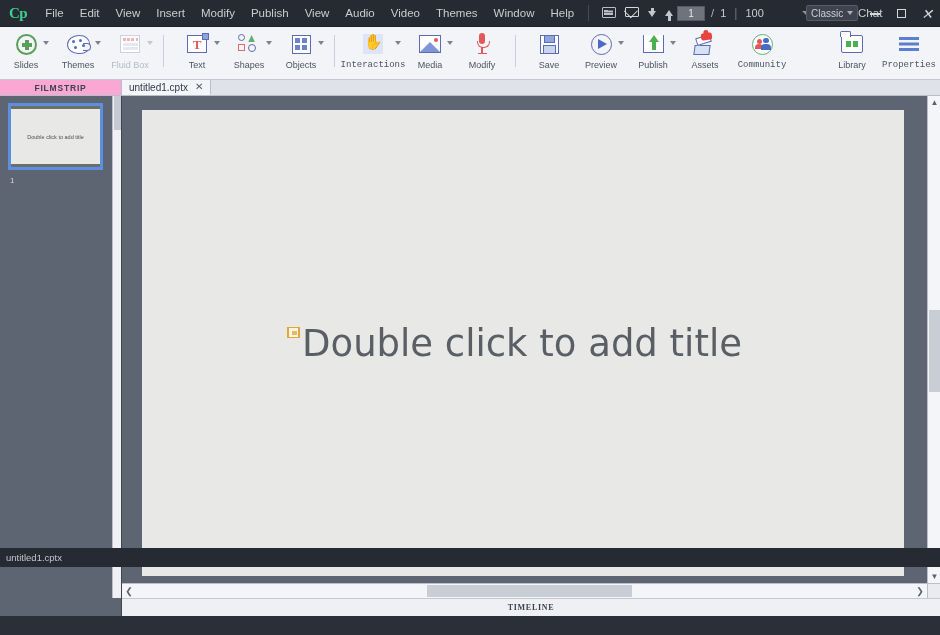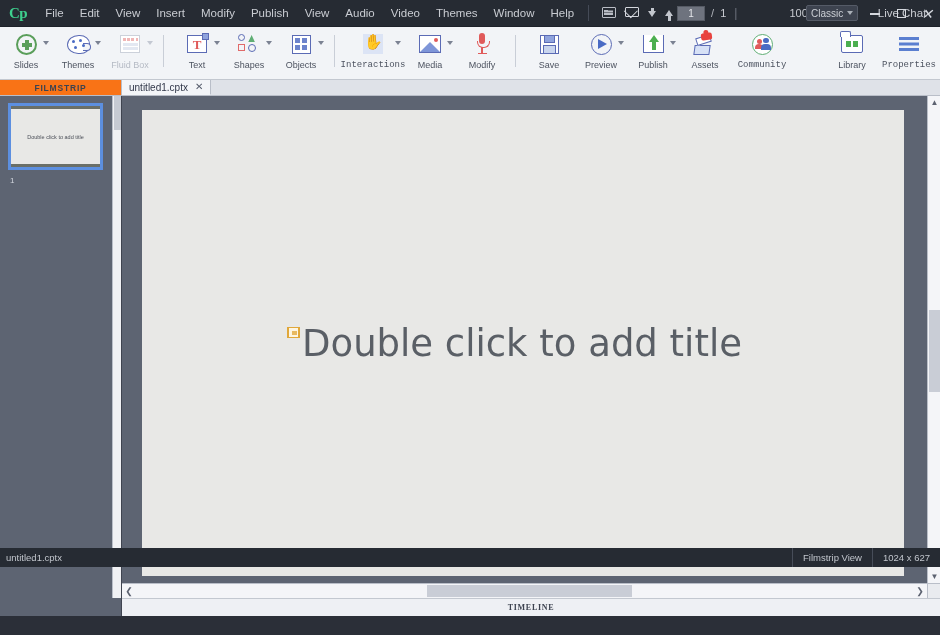--- a/index.html
+++ b/index.html
@@ -73,21 +73,21 @@
     width: 3px; height: 5px; background: #c2c6cd;
   }
   .page-box {
     width: 28px; height: 15px; background: #6e737e; border: 1px solid #555a64;
     color: #e6e8ec; font-size: 10px; text-align: center; line-height: 13px;
     margin-left: 4px;
   }
   .pg-sep { color: #b0b4bb; font-size: 11px; padding: 0 6px; }
   .pg-total { color: #c9ccd2; font-size: 11px; }
   .pg-bar { color: #6d727c; font-size: 12px; padding: 0 8px; }
-  .zoom-val { color: #c9ccd2; font-size: 11px; margin-left: 44px; }
+  .zoom-val { color: #c9ccd2; font-size: 11px; }
   .zoom-caret {
     width: 0; height: 0; border-left: 4px solid transparent;
     border-right: 4px solid transparent; border-top: 4px solid #8c9099;
     margin-left: 38px;
   }
   .live-chat { color: #c9ccd2; font-size: 11.5px; margin-left: 24px; }
   .classic-sel {
     position: absolute; right: 82px; top: 5px;
     width: 52px; height: 16px; background: #3d434f;
     border: 1px solid #555b67; border-radius: 2px;
@@ -357,21 +357,21 @@
   .i-props { width: 20px; height: 16px; position: relative; }
   .i-props::before {
     content: ""; position: absolute; left: 0; top: 1px;
     width: 20px; height: 2.6px; background: #5b7fd0;
     box-shadow: 0 5.5px 0 0 #5b7fd0, 0 11px 0 0 #5b7fd0;
   }
 
   
   .filmstrip-head {
     position: absolute; left: 0; top: 80px; width: 122px; height: 16px;
-    background: #f97316; border-right: 1px solid #b9bec8;
+    background: #f9a8d4; border-right: 1px solid #b9bec8;
     border-bottom: 1px solid #b9bec8;
     display: flex; align-items: center; justify-content: center;
   }
   .filmstrip-head span {
     font-size: 8.5px; color: #3d4350; letter-spacing: 0.8px; font-weight: bold;
   }
   .tabbar {
     position: absolute; left: 122px; top: 80px; width: 818px; height: 16px;
     background: #dfe2e8; border-bottom: 1px solid #b9bec8;
     display: flex; align-items: stretch;
@@ -761,19 +761,15 @@
     <div class="h-arrow right">❯</div>
   </div>
   <div class="corner-box"></div>
 
   <div class="timeline">
     <span>TIMELINE</span>
   </div>
 
   <div class="statusbar">
     <div class="sb-file">untitled1.cptx</div>
-    <div class="sb-right">
-      <div class="sb-cell">Filmstrip View</div>
-      <div class="sb-cell">1024 x 627</div>
-    </div>
   </div>
 
 </div>
 
 </body></html>

